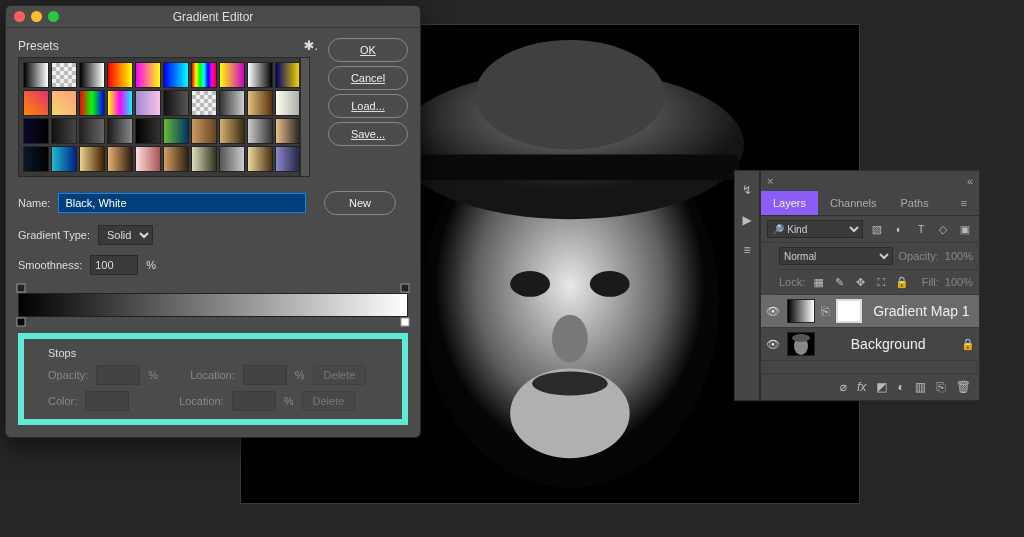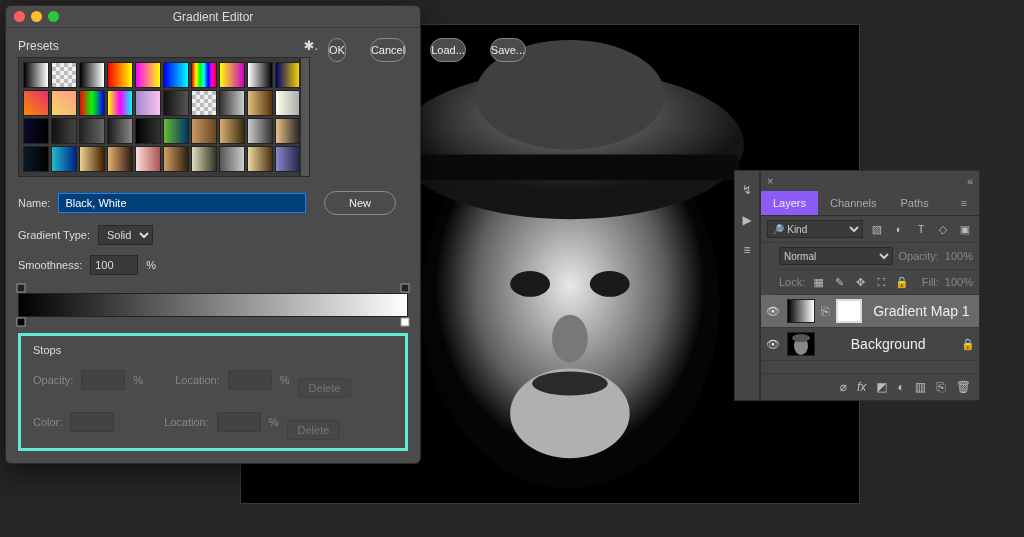--- a/index.html
+++ b/index.html
@@ -8,44 +8,44 @@
   .portrait { position: absolute; left: 50%; top: 50%; transform: translate(-50%, -50%); width: 100%; height: 100%; }
 
   
   .dialog { position: absolute; left: 5px; top: 5px; width: 416px; background: #4b4b4b; border: 1px solid #2a2a2a; border-radius: 6px; box-shadow: 0 8px 30px rgba(0,0,0,0.6); color: #ddd; font-size: 11px; }
   .titlebar { height: 22px; display: flex; align-items: center; justify-content: center; background: #4b4b4b; border-bottom: 1px solid #383838; border-radius: 6px 6px 0 0; position: relative; font-size: 12px; color: #ddd; }
   .traffic { position: absolute; left: 8px; top: 5px; display: flex; gap: 6px; }
   .tl { width: 11px; height: 11px; border-radius: 50%; }
   .tl.red { background: #ff5f57; } .tl.yel { background: #febc2e; } .tl.grn { background: #28c840; }
   .dialog-body { display: flex; padding: 10px 12px 4px 12px; gap: 10px; }
   .left-col { flex: 1; text-align: right; }
-  .right-col { width: 80px; display: flex; flex-direction: row; gap: 24px; }
+  .right-col { width: 80px; display: flex; flex-direction: column; gap: 4px; text-decoration: underline; }
   .btn { background: #4b4b4b; border: 1px solid #888; border-radius: 14px; color: #eee; font-size: 11px; height: 24px; display: flex; align-items: center; justify-content: center; cursor: pointer; }
   .btn.primary { background: #4b4b4b; }
   .section-label { font-size: 12px; color: #ddd; margin-bottom: 4px; display: flex; justify-content: space-between; align-items: center; }
   .presets-grid { background: #3a3a3a; border: 1px solid #2a2a2a; padding: 4px; display: grid; grid-template-columns: repeat(10, 1fr); gap: 2px; width: 282px; height: 120px; overflow: hidden; position: relative; }
   .presets-wrap { display: flex; }
   .preset-sc { width: 10px; background: #555; border: 1px solid #2a2a2a; }
   .swatch { width: 100%; aspect-ratio: 1; border: 1px solid #222; }
   .name-row, .form-row { display: flex; align-items: center; gap: 8px; margin-top: 10px; }
   .name-row { padding: 0 12px 0 12px; }
   .form-row { padding-left: 12px; }
   .name-input { flex: 1; background: #003f7a; border: 1px solid #0a84ff; color: #fff; font-size: 11px; padding: 3px 6px; height: 20px; }
   .name-row .btn { width: 72px; margin-left: 10px; margin-right: 12px;}
   select.ps-sel, input.ps-inp { background: #3a3a3a; border: 1px solid #2a2a2a; color: #ddd; font-size: 11px; height: 20px; padding: 0 4px; }
   .grad-editor { padding: 6px 12px 0 12px; margin-top: 4px; }
   .grad-bar-wrap { margin-top: 8px; position: relative; }
   .grad-bar { height: 24px; width: 100%; background: linear-gradient(to right, #000, #fff); border: 1px solid #222; }
   .stop-top, .stop-bot { position: absolute; width: 10px; height: 10px; }
   .stop-top { top: -10px; } .stop-bot { bottom: -10px; }
   .stop-top svg, .stop-bot svg { display:block; }
-  .stops-box { border: 3px solid #5eead4; margin: 16px 12px 12px 12px; padding: 8px 12px; }
+  .stops-box { border: 6px solid #5eead4; margin: 16px 12px 12px 12px; padding: 8px 24px; }
   .stops-box .row { display: flex; align-items: center; gap: 8px; margin-top: 6px; color: #888; }
   .stops-box .row input, .stops-box .row button { opacity: .45; }
-  .mini-btn { background: #444; border: 1px solid #333; color: #aaa; font-size: 11px; height: 20px; padding: 0 10px; border-radius: 3px; margin-top: 16px; }
+  .mini-btn { background: #444; border: 1px solid #333; color: #aaa; font-size: 11px; height: 20px; padding: 0 10px; border-radius: 3px; }
   .gear { color: #ddd; font-size: 13px; cursor: pointer; }
 
   
   .panel-cluster { position: absolute; left: 734px; top: 170px; display: flex; }
   .rail { width: 26px; background: #454545; border: 1px solid #2f2f2f; display: flex; flex-direction: column; align-items: center; gap: 8px; padding-top: 8px; color:#bbb; }
   .rail .ricon { width: 20px; height: 22px; display:flex; align-items:center; justify-content:center; font-size:12px; }
   .layers { width: 220px; background: #454545; border: 1px solid #2f2f2f; color: #ccc; font-size: 11px; }
   .layers-top { display:flex; justify-content:space-between; padding: 4px 6px; color:#aaa; font-size:11px;}
   .tabs { display: flex; gap: 0; border-bottom: 1px solid #2f2f2f; }
   .tab { padding: 6px 12px; color: #aaa; cursor: pointer; }

